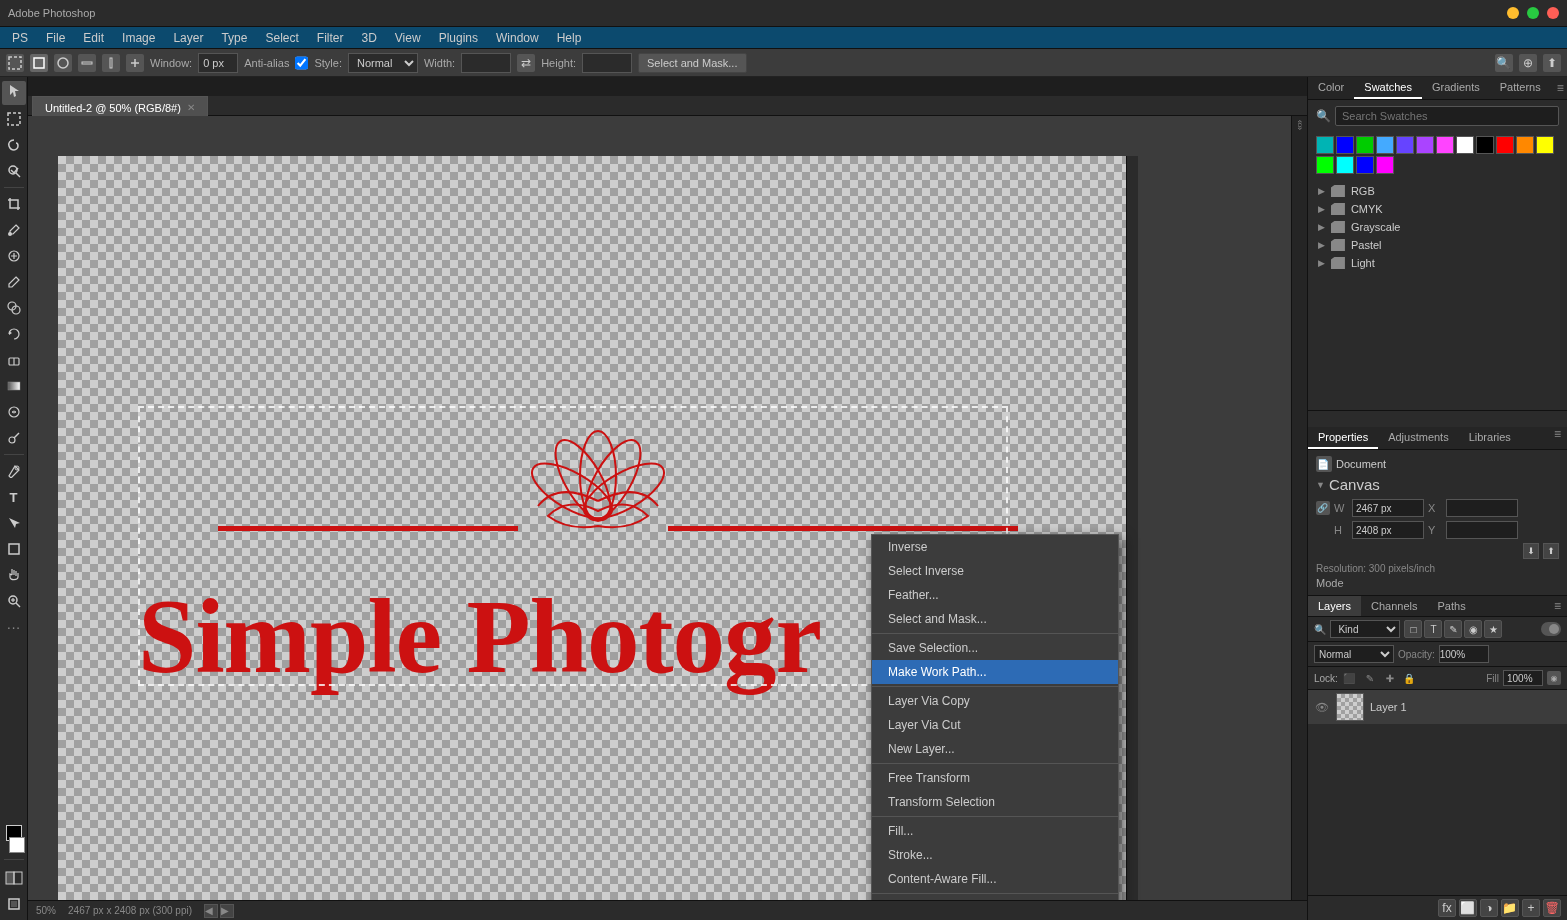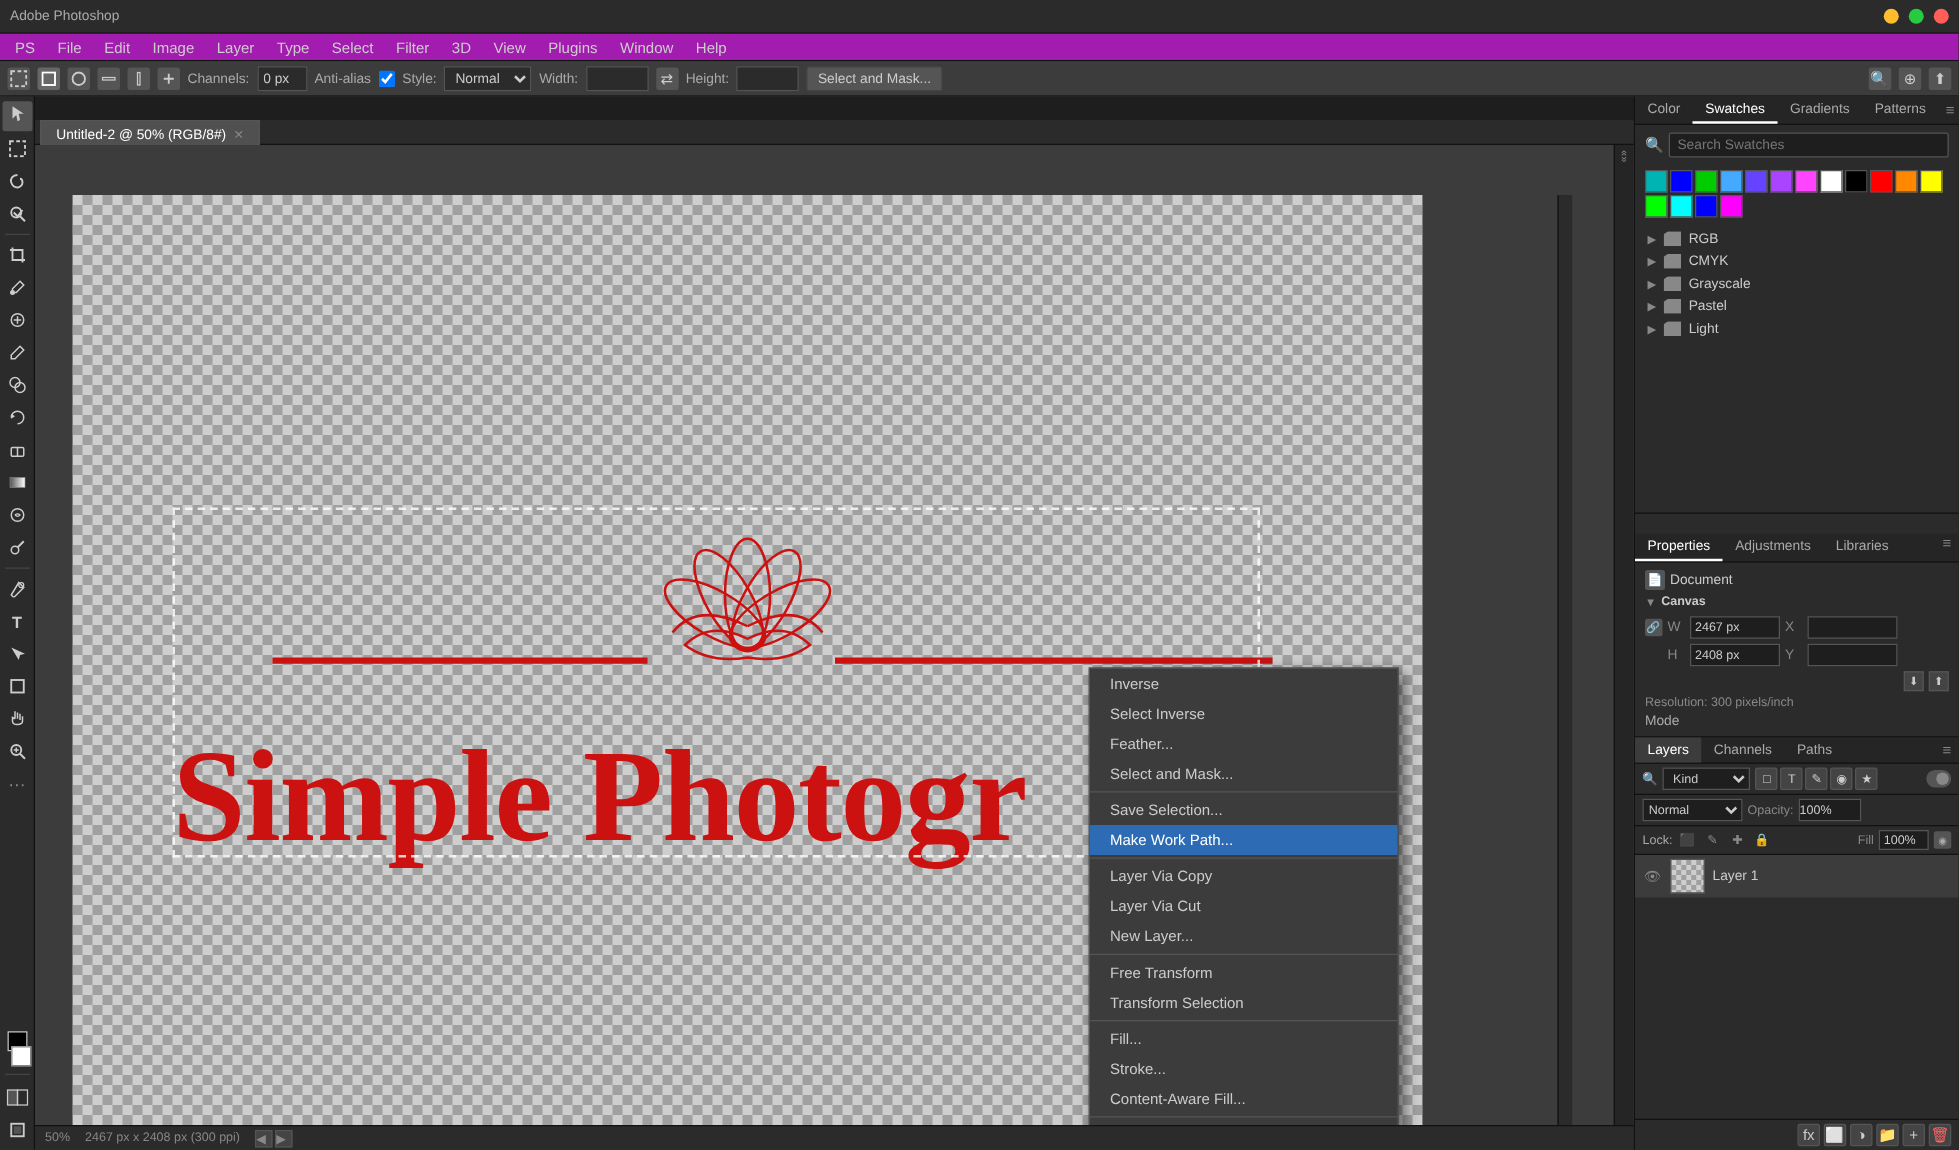--- a/index.html
+++ b/index.html
@@ -5,21 +5,21 @@
     * { margin: 0; padding: 0; box-sizing: border-box; }
     body { width: 1567px; height: 920px; background: #1e1e1e; font-family: 'Arial', sans-serif; font-size: 12px; color: #ccc; overflow: hidden; display: flex; flex-direction: column; }
 
     
     .title-bar { height: 22px; background: #2b2b2b; display: flex; align-items: center; justify-content: space-between; padding: 13px 8px; border-bottom: 1px solid #111; flex-shrink: 0; }
     .title-bar-left { display: flex; gap: 16px; font-size: 11px; color: #aaa; }
     .title-bar-right { display: flex; gap: 8px; }
     .title-btn { width: 12px; height: 12px; border-radius: 50%; background: #555; cursor: pointer; }
 
     
-    .menu-bar { height: 22px; background: #a21caf; display: flex; align-items: center; padding: 0 4px; gap: 2px; border-bottom: 1px solid #111; flex-shrink: 0; }
+    .menu-bar { height: 22px; background: #0c4a6e; display: flex; align-items: center; padding: 0 4px; gap: 2px; border-bottom: 1px solid #111; flex-shrink: 0; }
     .menu-item { padding: 2px 8px; font-size: 12px; color: #ccc; cursor: pointer; border-radius: 2px; }
 
     
     .options-bar { height: 28px; background: #3c3c3c; display: flex; align-items: center; padding: 0 6px; gap: 6px; border-bottom: 1px solid #222; flex-shrink: 0; }
     .options-bar select, .options-bar input { background: #2b2b2b; border: 1px solid #555; color: #ccc; height: 20px; font-size: 11px; padding: 0 4px; }
     .options-bar label { font-size: 11px; color: #aaa; }
     .options-btn { background: #555; border: 1px solid #444; color: #ccc; height: 20px; padding: 0 8px; font-size: 11px; cursor: pointer; border-radius: 2px; }
     .tool-icon-sm { width: 18px; height: 18px; background: #555; border-radius: 2px; display: flex; align-items: center; justify-content: center; cursor: pointer; }
 
     
@@ -145,21 +145,21 @@
   <div class="tool-icon-sm">
     <svg width="12" height="12" viewBox="0 0 12 12" fill="none">
       <rect x="5" y="1" width="2" height="10" stroke="#ccc" stroke-width="1" fill="none"></rect>
     </svg>
   </div>
   <div class="tool-icon-sm">
     <svg width="12" height="12" viewBox="0 0 12 12" fill="none">
       <path d="M2 6h8M6 2v8" stroke="#ccc" stroke-width="1.5"></path>
     </svg>
   </div>
-  <label>Channels:</label>
+  <label>Window:</label>
   <input type="text" style="width: 40px;" value="0 px">
   <label>Anti-alias</label>
   <input type="checkbox" checked="" style="">
   <label>Style:</label>
   <select style="width:70px;">
     <option>Normal</option>
     <option>Fixed Ratio</option>
     <option>Fixed Size</option>
   </select>
   <label>Width:</label>
@@ -322,21 +322,21 @@
       <div class="tab active">
         <span>Untitled-2 @ 50% (RGB/8#)</span>
         <span class="tab-close">✕</span>
       </div>
     </div>
 
     <div class="canvas-wrapper">
 
       <div class="canvas-bg"></div>
 
-      <div style="position:absolute;top:40px;left:30px;width:1200px;height:760px;overflow:hidden;">
+      <div style="position:absolute;top:40px;left:30px;width:1080px;height:760px;overflow:hidden;">
 
         <svg class="lotus-svg" width="160" height="150" viewBox="0 0 160 150" style="position:absolute;top:250px;left:460px;">
 
           <g fill="none" stroke="#cc1111" stroke-width="2">
 
             <ellipse cx="80" cy="70" rx="18" ry="45" transform="rotate(0 80 70)"></ellipse>
 
             <ellipse cx="80" cy="70" rx="18" ry="45" transform="rotate(-30 80 100)"></ellipse>
             <ellipse cx="80" cy="70" rx="18" ry="45" transform="rotate(-60 80 100)"></ellipse>
             <ellipse cx="80" cy="70" rx="18" ry="45" transform="rotate(30 80 100)"></ellipse>
@@ -477,21 +477,21 @@
 
       <div style="padding:6px 8px;">
 
         <div style="display:flex;align-items:center;gap:4px;margin-bottom:4px;">
           <div style="width:16px;height:16px;background:#555;border-radius:2px;display:flex;align-items:center;justify-content:center;font-size:10px;">📄</div>
           <span style="font-size:11px;color:#ccc;">Document</span>
         </div>
 
         <div style="display:flex;align-items:center;gap:4px;margin-bottom:6px;">
           <span style="font-size:9px;color:#888;">▼</span>
-          <span style="font-size:10px;color:#ccc;font-weight:bold;">Canvas</span>
+          <span style="font-size:15px;color:#ccc;">Canvas</span>
         </div>
 
         <div style="display:flex;align-items:center;gap:4px;margin-bottom:4px;font-size:11px;">
           <div style="width:14px;height:14px;background:#555;border-radius:2px;display:flex;align-items:center;justify-content:center;font-size:9px;color:#ccc;">🔗</div>
           <span style="color:#888;width:14px;">W</span>
           <input type="text" style="width: 72px; background: rgb(30, 30, 30); border: 1px solid rgb(85, 85, 85); color: rgb(204, 204, 204); height: 18px; font-size: 10px; padding: 0px 3px;" value="2467 px">
           <span style="color:#888;width:14px;">X</span>
           <input type="text" style="width: 72px; background: rgb(30, 30, 30); border: 1px solid rgb(85, 85, 85); color: rgb(204, 204, 204); height: 18px; font-size: 10px; padding: 0px 3px;">
         </div>
         <div style="display:flex;align-items:center;gap:4px;margin-bottom:4px;font-size:11px;">

